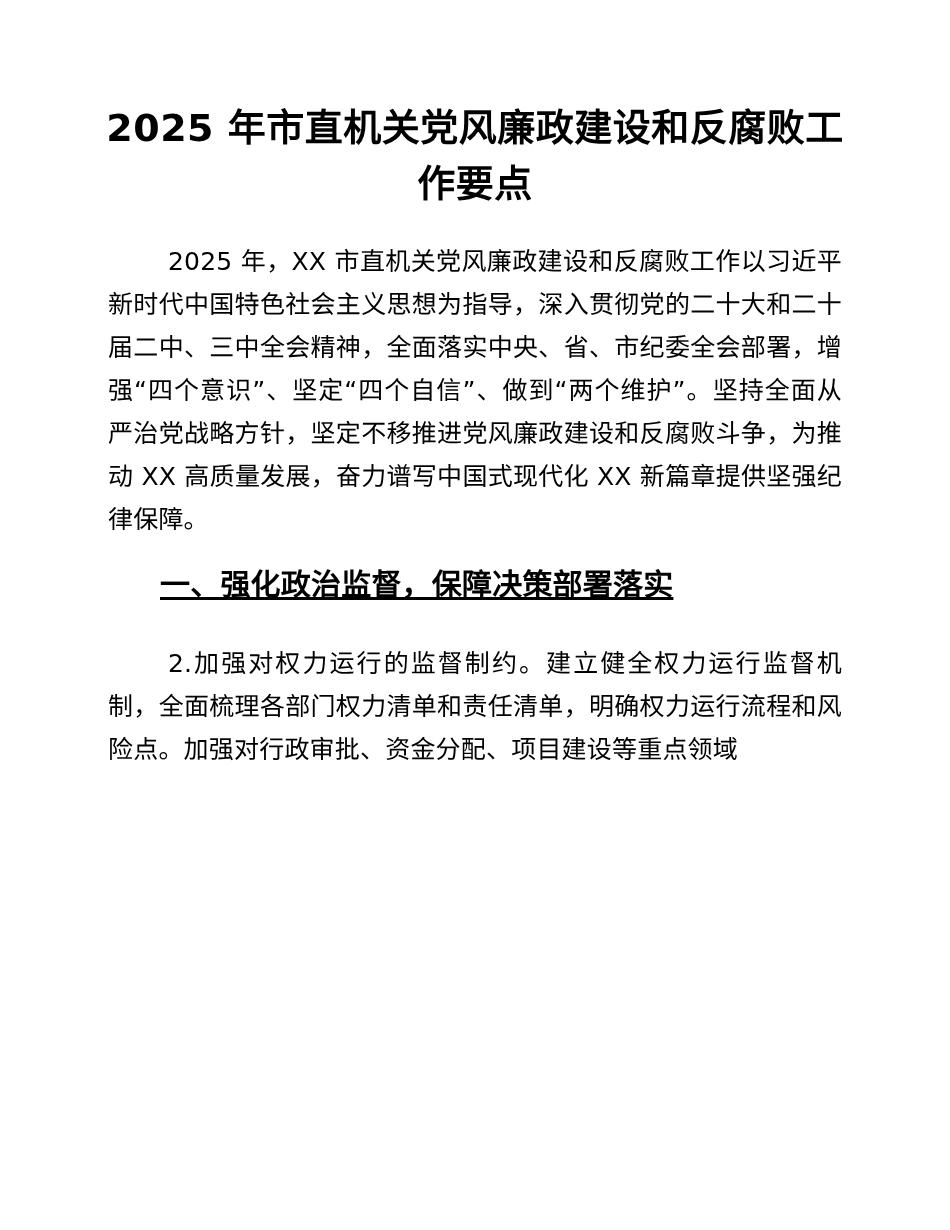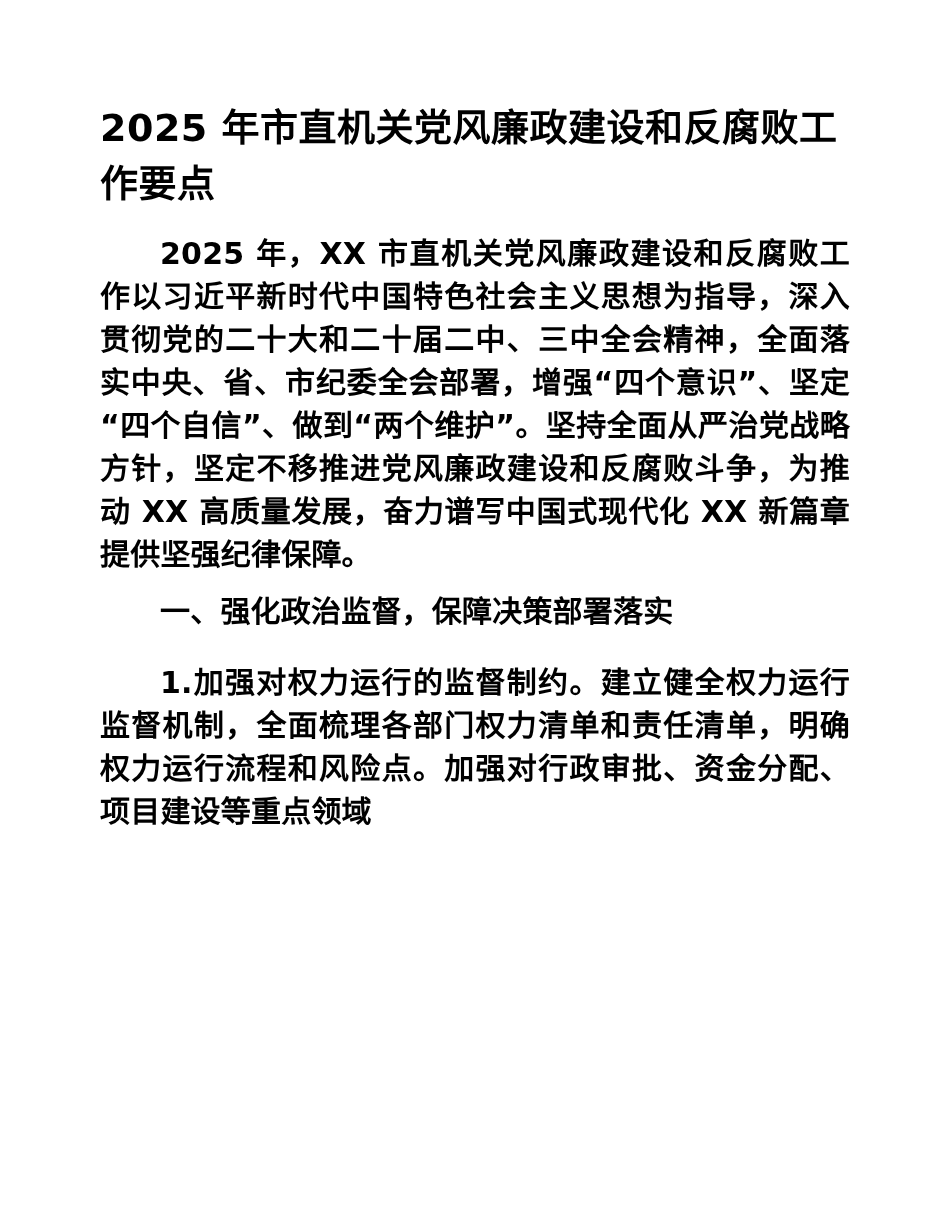--- a/index.html
+++ b/index.html
@@ -31,48 +31,50 @@
     position: absolute;
     left: 100px;
     top: 0;
     width: 750px;
   }
 
   .doc-title {
     font-size: 38px;
     line-height: 56px;
     font-weight: 700;
+    text-align: center;
     letter-spacing: 0.5px;
     margin: 0;
     padding-top: 100px;
     word-break: break-all;
   }
 
   .para {
-    font-size: 30px;
+    font-size: 25px;
     line-height: 43px;
-    font-weight: 700;
+    font-weight: 400;
     text-align: justify;
     text-justify: inter-character;
     text-align-last: left;
-    margin: 0;
+    margin: 8px;
     text-indent: 60px;
     word-break: break-all;
     letter-spacing: 0.2px;
   }
 
   .section-heading {
     font-size: 30px;
     line-height: 43px;
     font-weight: 700;
     margin: 0;
     text-indent: 60px;
     text-align: left;
     word-break: break-all;
     letter-spacing: 0.2px;
+    text-decoration: underline;
   }
 
   .gap-lg { height: 20px; }
   .gap-md { height: 14px; }
 </style>
 </head>
 <body>
 
 <div class="page">
   <div class="content">
@@ -85,16 +87,16 @@
 
     <div class="gap-md"></div>
 
     <p class="section-heading">一、强化政治监督，保障决策部署落实</p>
 
     <div class="gap-md"></div>
 
 
     <div class="gap-md"></div>
 
-    <p class="para">1.加强对权力运行的监督制约。建立健全权力运行监督机制，全面梳理各部门权力清单和责任清单，明确权力运行流程和风险点。加强对行政审批、资金分配、项目建设等重点领域</p>
+    <p class="para">2.加强对权力运行的监督制约。建立健全权力运行监督机制，全面梳理各部门权力清单和责任清单，明确权力运行流程和风险点。加强对行政审批、资金分配、项目建设等重点领域</p>
 
   </div>
 </div>
 
 </body></html>

